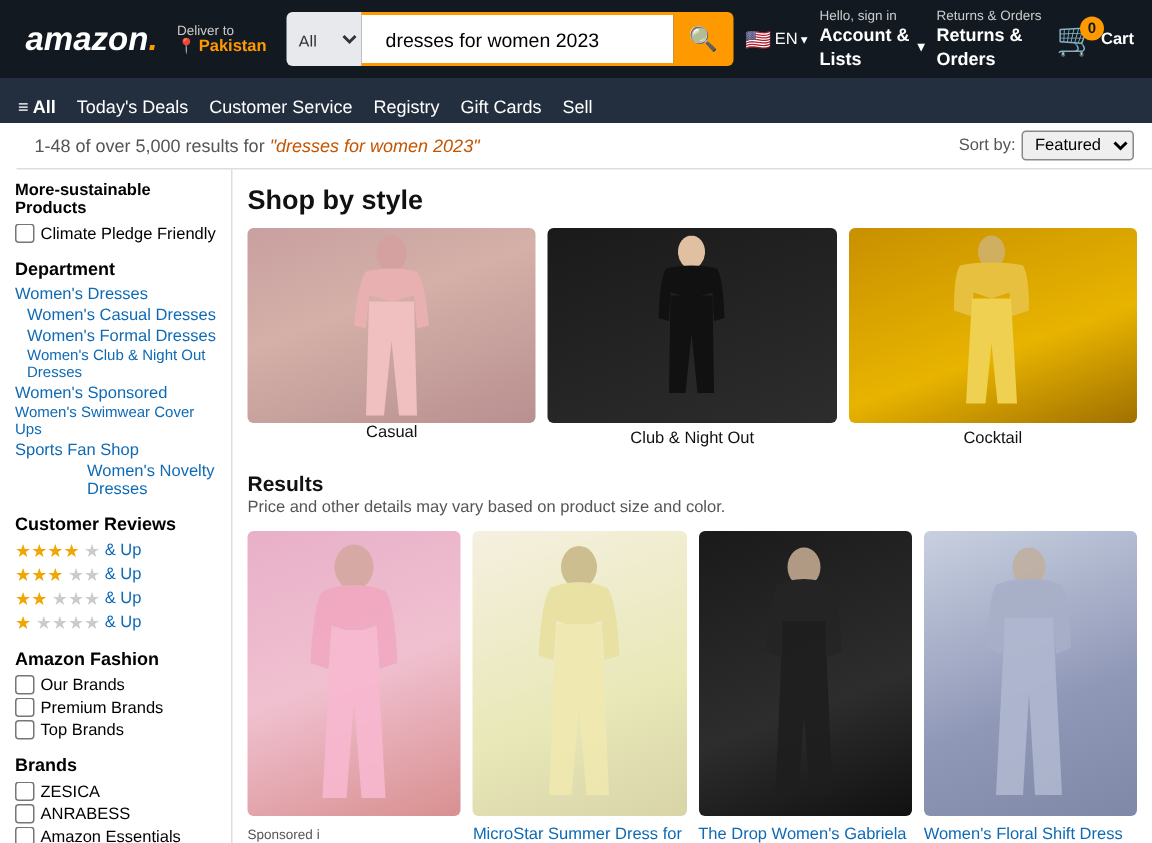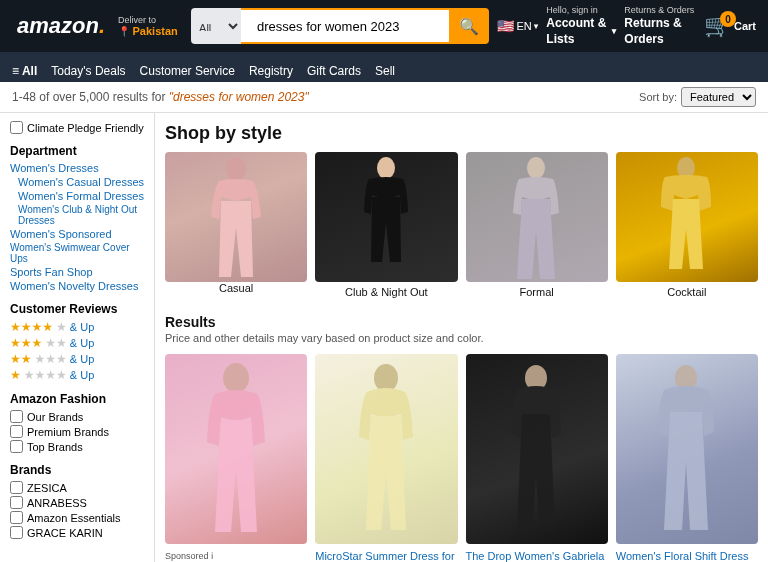--- a/index.html
+++ b/index.html
@@ -54,54 +54,55 @@
   <div style="display:flex; align-items:center; gap:3px; font-weight:bold; cursor:pointer; white-space:nowrap;">
     <span>≡ All</span>
   </div>
   <div style="color:#fff; cursor:pointer; white-space:nowrap;">Today's Deals</div>
   <div style="color:#fff; cursor:pointer; white-space:nowrap;">Customer Service</div>
   <div style="color:#fff; cursor:pointer; white-space:nowrap;">Registry</div>
   <div style="color:#fff; cursor:pointer; white-space:nowrap;">Gift Cards</div>
   <div style="color:#fff; cursor:pointer; white-space:nowrap;">Sell</div>
 </nav>
 
-<div style="display:flex; justify-content:space-between; align-items:center; padding:5px 12px; border-bottom:1px solid #ddd;">
+<div style="display:flex; justify-content:space-between; align-items:center; padding:5px 12px; border-bottom:1px solid #ddd;margin-left:11px;">
   <div style="font-size:12px; color:#555;">
     <span>1-48 of over 5,000 results for</span>
     <span style="color:#c45500; font-style:italic;">"dresses for women 2023"</span>
   </div>
   <div style="font-size:11px; display:flex; align-items:center; gap:4px;">
     <span style="color:#555;">Sort by:</span>
     <select style="font-size:11px; padding:2px 4px; border:1px solid #888; border-radius:3px;">
       <option>Featured</option>
     </select>
   </div>
 </div>
 
 <div style="display:flex;">
 
   <aside style="width:155px; min-width:155px; padding:8px 10px; border-right:1px solid #ddd; font-size:11px;">
 
     <div style="margin-bottom:10px;">
+      <div style="font-size:11px; font-weight:bold; margin-bottom:4px;">More-sustainable Products</div>
       <label style="display:flex; align-items:center; gap:4px; cursor:pointer;">
         <input type="checkbox" style="">
         <span>Climate Pledge Friendly</span>
       </label>
     </div>
 
     <div style="margin-bottom:10px;">
       <div style="font-size:12px; font-weight:bold; margin-bottom:4px;">Department</div>
       <div style="color:#0f6ab4; cursor:pointer; margin-bottom:2px;">Women's Dresses</div>
       <div style="color:#0f6ab4; cursor:pointer; margin-bottom:2px; margin-left:8px;">Women's Casual Dresses</div>
       <div style="color:#0f6ab4; cursor:pointer; margin-bottom:2px; margin-left:8px;">Women's Formal Dresses</div>
       <div style="color:#0f6ab4; cursor:pointer; margin-bottom:2px; margin-left:8px; font-size:10px;">Women's Club &amp; Night Out Dresses</div>
       <div style="color:#0f6ab4; cursor:pointer; margin-bottom:2px;">Women's Sponsored</div>
       <div style="color:#0f6ab4; cursor:pointer; margin-bottom:2px; font-size:10px;">Women's Swimwear Cover Ups</div>
       <div style="color:#0f6ab4; cursor:pointer; margin-bottom:2px;">Sports Fan Shop</div>
-      <div style="color:#0f6ab4; cursor:pointer; margin-bottom:2px;">Women's Novelty Dresses</div>
+      <div style="color:#0f6ab4; cursor:pointer; margin-bottom:2px;margin-left:48px;">Women's Novelty Dresses</div>
     </div>
 
     <div style="margin-bottom:10px;">
       <div style="font-size:12px; font-weight:bold; margin-bottom:4px;">Customer Reviews</div>
       <div style="cursor:pointer; display:flex; align-items:center; gap:3px; margin-bottom:2px;">
         <span style="color:#f0a500; font-size:12px;">★★★★</span>
           <span style="color:#ccc; font-size:12px;">★</span>
         <span style="color:#0f6ab4; font-size:11px;">&amp; Up</span>
       </div>
       <div style="cursor:pointer; display:flex; align-items:center; gap:3px; margin-bottom:2px;">
@@ -181,30 +182,20 @@
           <div style="width:100%; height:130px; background:linear-gradient(160deg, #1a1a1a 0%, #2d2d2d 100%); border-radius:4px; overflow:hidden; display:flex; align-items:flex-end; justify-content:center; position:relative;">
             <svg width="50" height="125" viewBox="0 0 50 125" style="position:absolute; bottom:0;">
               <ellipse cx="25" cy="11" rx="9" ry="11" fill="#e0c0a0"></ellipse>
               <path d="M8 22 Q4 28 3 55 L10 57 L11 38 L25 42 L39 38 L40 57 L47 55 Q46 28 42 22 Q34 20 25 20 Q16 20 8 22Z" fill="#111"></path>
               <path d="M11 40 L10 105 L21 105 L25 65 L29 105 L40 105 L39 40Z" fill="#111"></path>
             </svg>
           </div>
           <div style="font-size:11px; color:#111; margin-top:4px;">Club &amp; Night Out</div>
         </div>
 
-        <div style="flex:1; cursor:pointer; text-align:center;">
-          <div style="width:100%; height:130px; background:linear-gradient(160deg, #9a9898 0%, #b0a8b0 100%); border-radius:4px; overflow:hidden; display:flex; align-items:flex-end; justify-content:center; position:relative;">
-            <svg width="55" height="125" viewBox="0 0 55 125" style="position:absolute; bottom:0;">
-              <ellipse cx="27" cy="11" rx="9" ry="11" fill="#d0c0b0"></ellipse>
-              <path d="M10 22 Q6 28 4 56 L12 58 L13 40 L27 44 L41 40 L42 58 L50 56 Q48 28 44 22 Q36 20 27 20 Q18 20 10 22Z" fill="#c0b8c0"></path>
-              <path d="M13 42 L8 122 L23 122 L27 75 L31 122 L46 122 L41 42Z" fill="#b8b0c0"></path>
-            </svg>
-          </div>
-          <div style="font-size:11px; color:#111; margin-top:4px;">Formal</div>
-        </div>
 
         <div style="flex:1; cursor:pointer; text-align:center;">
           <div style="width:100%; height:130px; background:linear-gradient(160deg, #c89000 0%, #e8b400 60%, #a07000 100%); border-radius:4px; overflow:hidden; display:flex; align-items:flex-end; justify-content:center; position:relative;">
             <svg width="55" height="125" viewBox="0 0 55 125" style="position:absolute; bottom:0;">
               <ellipse cx="27" cy="11" rx="9" ry="11" fill="#d0b060"></ellipse>
               <path d="M6 20 Q2 26 2 50 L14 54 L15 38 L27 42 L39 38 L40 54 L52 50 Q52 26 48 20 Q40 18 27 18 Q14 18 6 20Z" fill="#e8c040"></path>
               <path d="M14 42 L10 112 L23 112 L27 72 L31 112 L44 112 L40 42Z" fill="#f0d050"></path>
             </svg>
           </div>
           <div style="font-size:11px; color:#111; margin-top:4px;">Cocktail</div>

